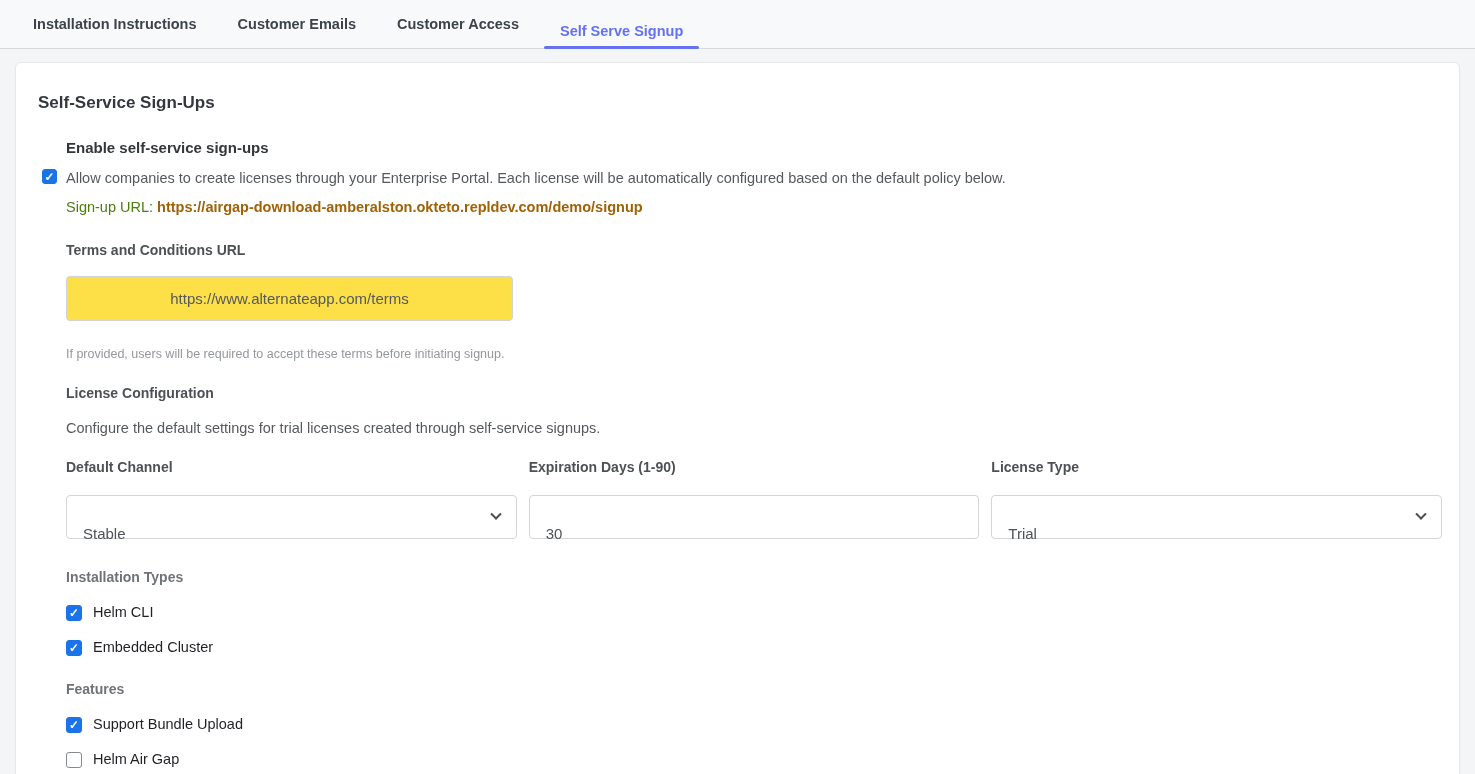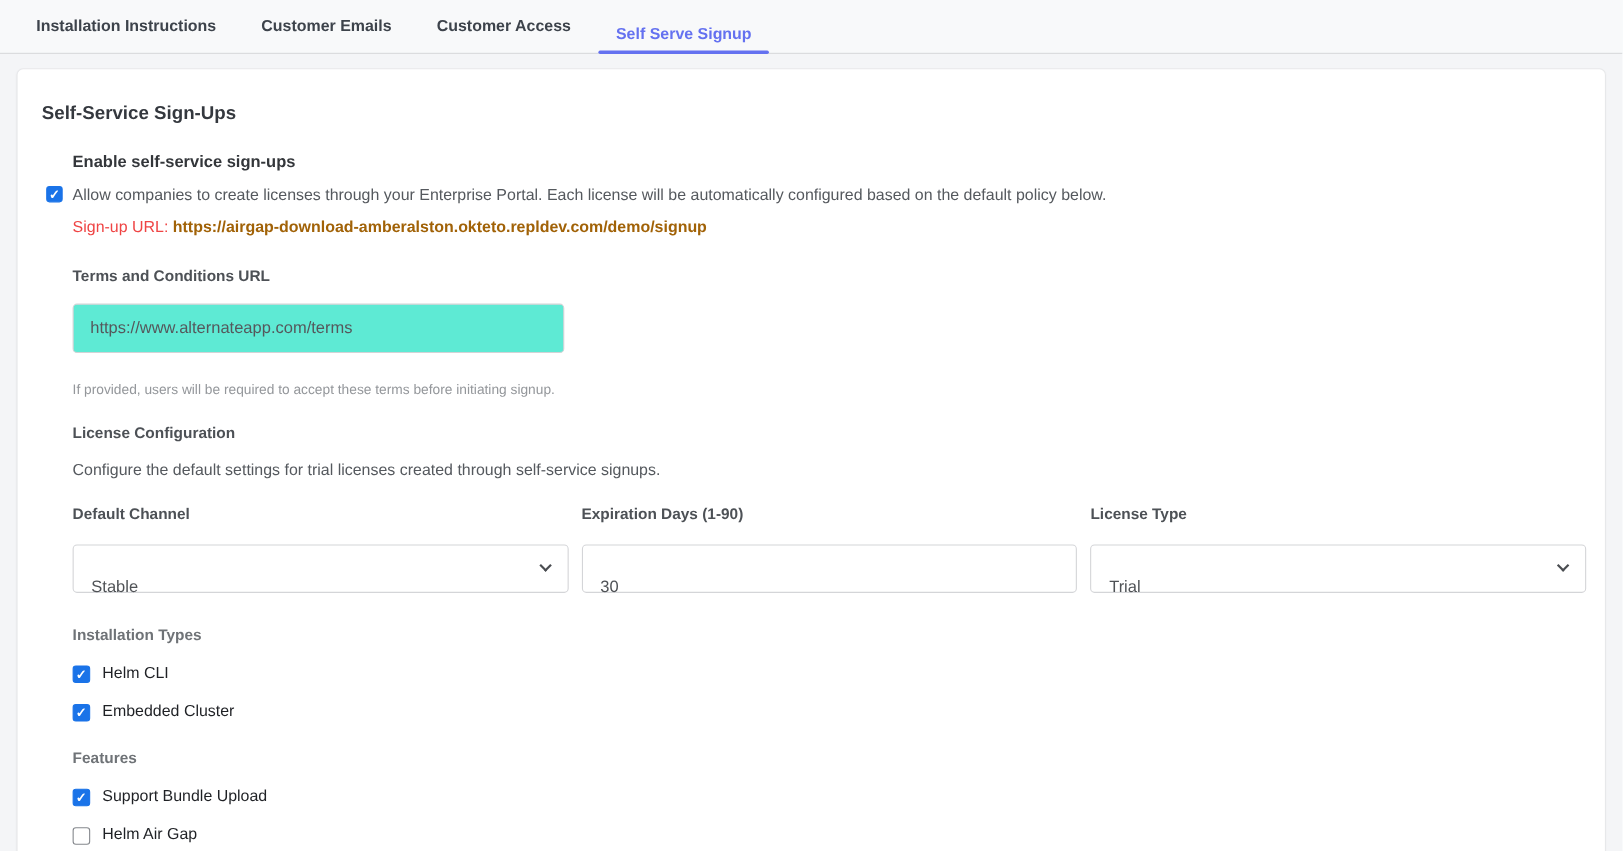--- a/index.html
+++ b/index.html
@@ -72,21 +72,21 @@
     margin-left: -24px;
     gap: 9px;
   }
   .body-text {
     font-size: 14.5px;
     color: #55595e;
     line-height: 1.45;
   }
 
   .signup-line { margin-top: 8px; font-size: 14.5px; }
-  .muted-label { color: #ef4444; }
+  .muted-label { color: #4d7c0f; }
   .signup-link {
     color: #a16207;
     font-weight: 600;
     text-decoration: none;
     cursor: pointer;
   }
 
   .field-label {
     font-size: 14px;
     font-weight: 600;
@@ -98,22 +98,23 @@
     display: block;
     margin-top: 18px;
     width: 447px;
     height: 45px;
     border: 1px solid #d2d3d6;
     border-radius: 4px;
     padding: 0 15px;
     font-size: 15px;
     color: #55585c;
     font-family: "Liberation Sans", sans-serif;
-    background: #5eead4;
+    background: #fde047;
     outline: none;
+    text-align: center;
   }
   .helper-text {
     margin-top: 26px;
     font-size: 12.5px;
     color: #94979b;
   }
 
   .lc-heading { margin-top: 24px; }
   .lc-desc { margin-top: 17px; }
 

